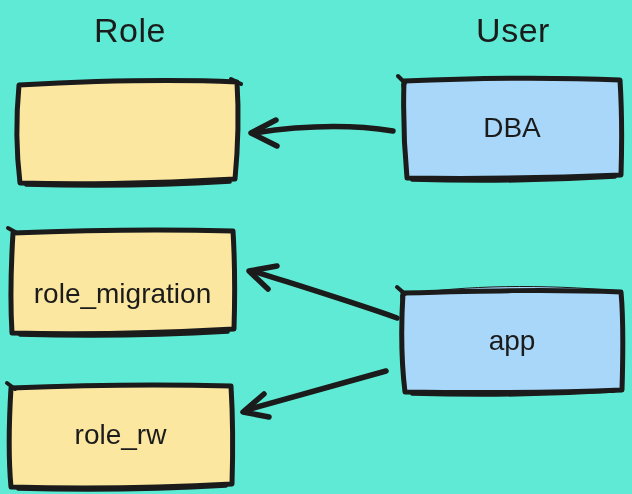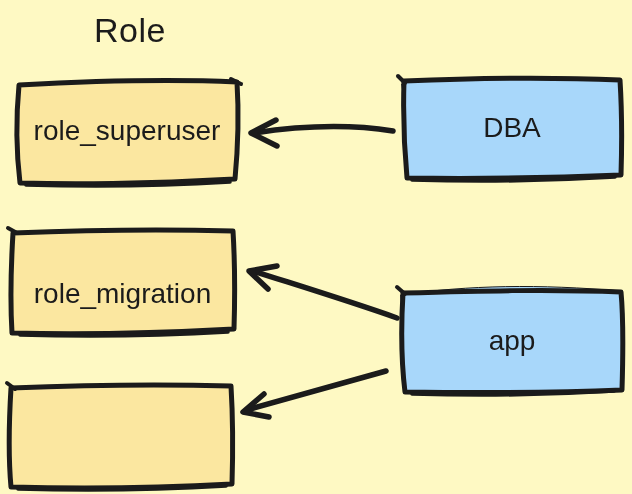--- a/index.html
+++ b/index.html
@@ -4,21 +4,21 @@
 <style>
   html, body {
     margin: 0;
     padding: 0;
     background: #ffffff;
   }
   #canvas {
     position: relative;
     width: 632px;
     height: 494px;
-    background: #fef9c3;
+    background: #5eead4;
     overflow: hidden;
     font-family: "Liberation Sans", sans-serif;
     color: #1b1b1b;
   }
   #sketch-layer {
     position: absolute;
     left: 0;
     top: 0;
   }
   #sketch-layer path {
@@ -109,19 +109,20 @@
       <path class="arrow-head" d="M277,266 L249,271 L268,289"></path>
     </g>
 
     <g>
       <path class="arrow-shaft" d="M386,371 C342,383 296,396 250,409"></path>
       <path class="arrow-head" d="M264,394 L243,412 L269,417"></path>
     </g>
   </svg>
 
   <div class="col-heading" id="heading-role">Role</div>
+  <div class="col-heading" id="heading-user">User</div>
 
-  <div class="node-label" id="label-role-superuser">role_superuser</div>
   <div class="node-label" id="label-role-migration">role_migration</div>
+  <div class="node-label" id="label-role-rw">role_rw</div>
   <div class="node-label" id="label-app">app</div>
   <div class="node-label" id="label-dba">DBA</div>
 
 </div>
 
 </body></html>

